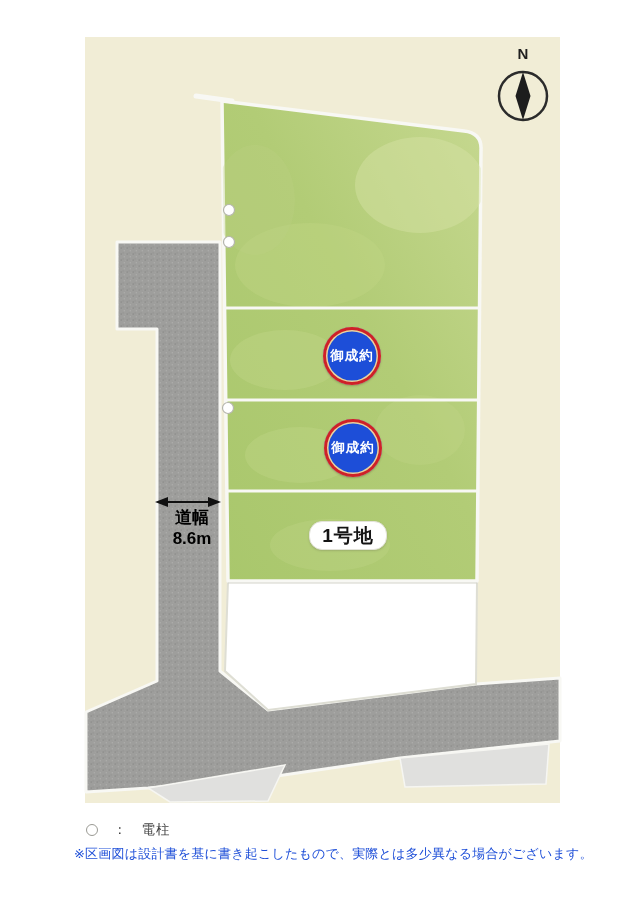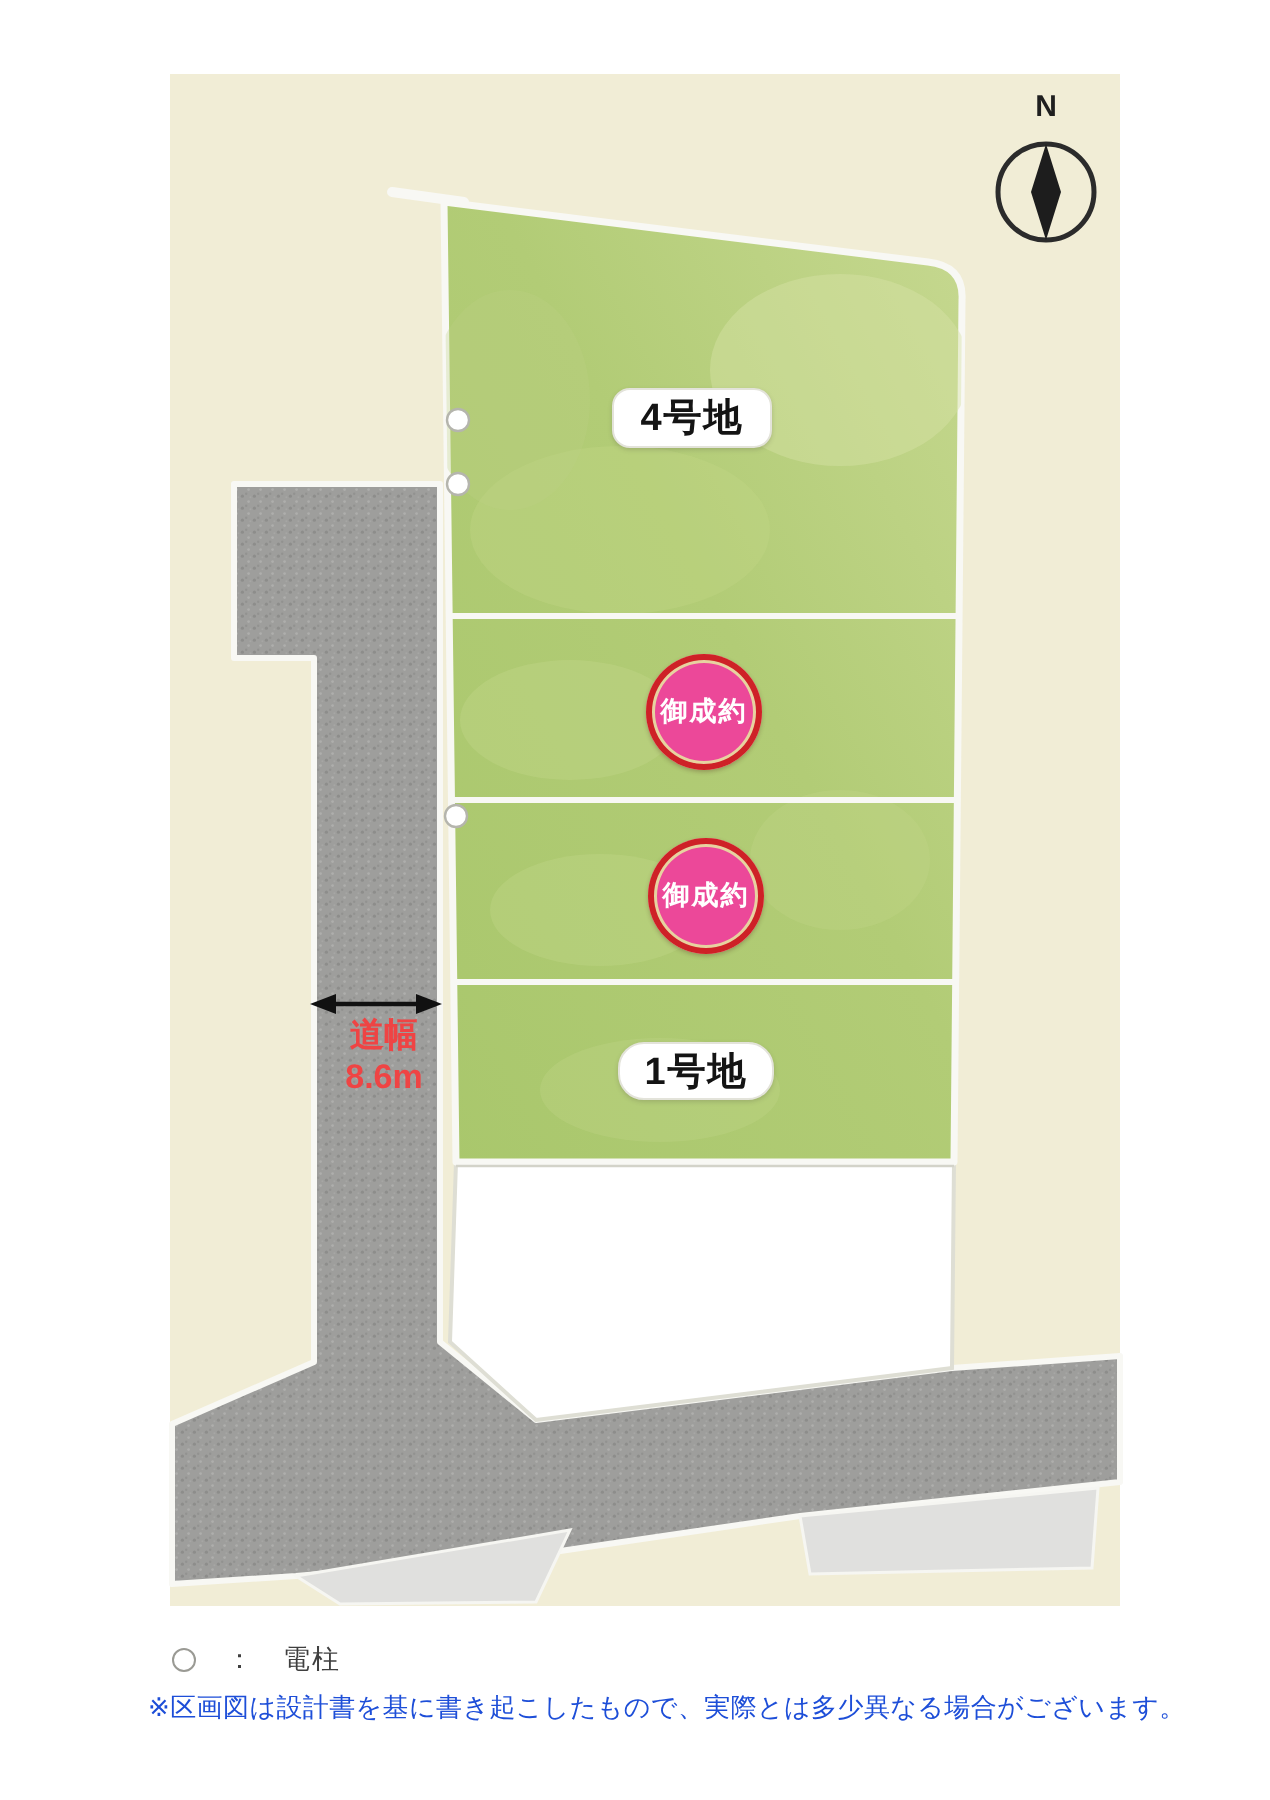--- a/index.html
+++ b/index.html
@@ -9,32 +9,32 @@
   }
   #mapsvg{position:absolute;left:0;top:0;}
   .lot-pill{
     position:absolute;display:flex;align-items:center;justify-content:center;
     background:#ffffff;border:1px solid #e3e3da;border-radius:9px;
     box-shadow:0 1px 2px rgba(90,90,70,.25);
     font-size:19px;font-weight:bold;color:#141414;letter-spacing:1px;
   }
   .sold-circle{
     position:absolute;width:58px;height:58px;border-radius:50%;
-    background:#ec4899;
+    background:#1d4ed8;
     box-shadow:inset 0 0 0 3px #ce2127, inset 0 0 0 4.5px #e7d2a0, 0 1px 2px rgba(80,40,30,.3);
     display:flex;align-items:center;justify-content:center;
     color:#ffffff;font-size:13.5px;font-weight:bold;letter-spacing:1px;
   }
   .compass-n{
     position:absolute;left:508px;top:45px;width:30px;text-align:center;
     font-size:15px;font-weight:bold;color:#1f1f1f;
   }
   .road-width-label{
     position:absolute;left:156px;top:507px;width:72px;text-align:center;
-    font-size:17px;font-weight:bold;color:#ef4444;line-height:21px;
+    font-size:17px;font-weight:bold;color:#000000;line-height:21px;
   }
   .legend-row{
     position:absolute;left:86px;top:821px;display:flex;align-items:center;
     font-size:13.5px;color:#3f3f3f;
   }
   .legend-circle{
     width:10px;height:10px;border:1.5px solid #9a9a94;border-radius:50%;
     background:#ffffff;
   }
   .legend-colon{margin-left:15px;}
@@ -112,21 +112,20 @@
     </g>
 
     <g>
       <circle cx="523" cy="96" r="24" fill="none" stroke="#2b2b2b" stroke-width="2.5"></circle>
       <path d="M523,72 L530.5,96 L523,120 L515.5,96 Z" fill="#1d1d1d"></path>
     </g>
   </svg>
 
   <div class="compass-n">N</div>
 
-  <div class="lot-pill" style="left:306px;top:194px;width:78px;height:28px;">4号地</div>
   <div class="lot-pill" style="left:309px;top:521px;width:76px;height:27px;border-radius:13px;">1号地</div>
 
   <div class="sold-circle" style="left:323px;top:327px;">御成約</div>
   <div class="sold-circle" style="left:324px;top:419px;">御成約</div>
 
   <div class="road-width-label">
     <div>道幅</div>
     <div>8.6m</div>
   </div>
 

